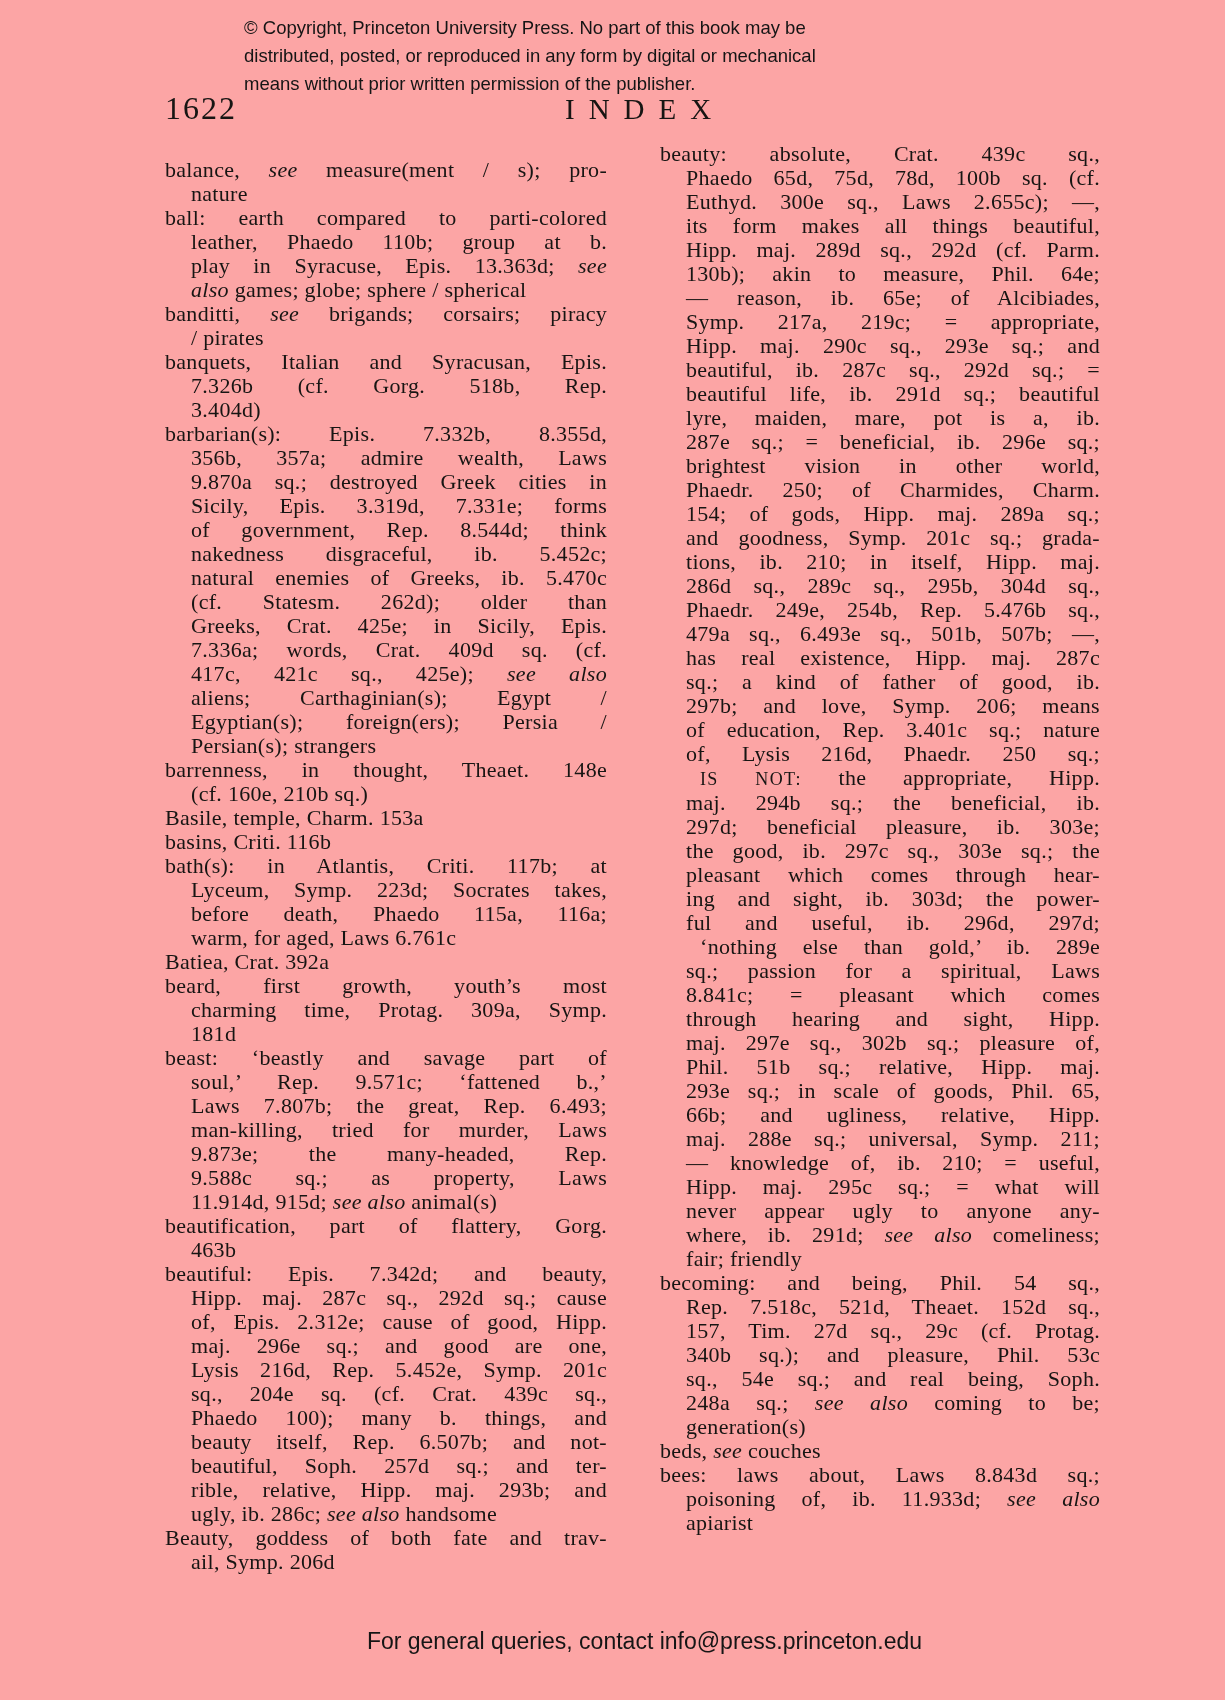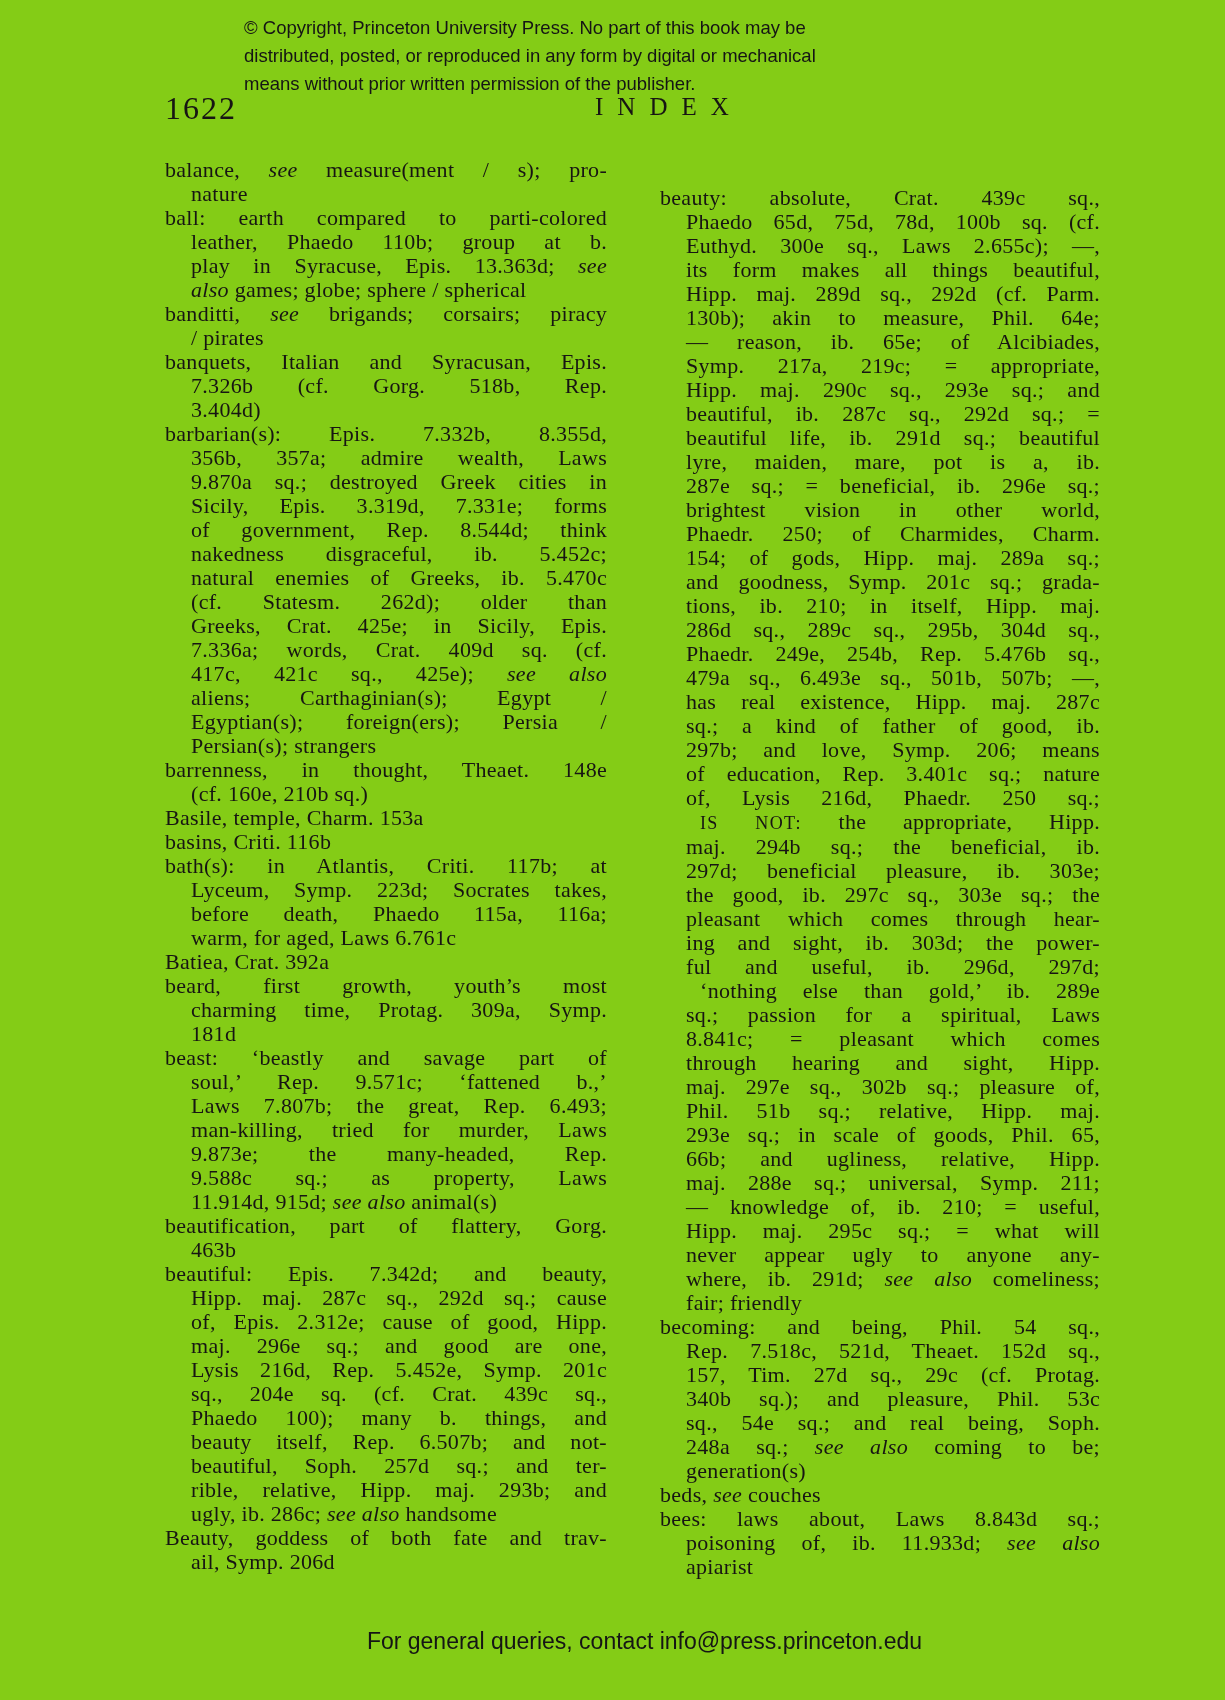--- a/index.html
+++ b/index.html
@@ -1,20 +1,20 @@
 <!DOCTYPE html>
 <html><head>
 <meta charset="utf-8">
 <style>
   html, body { margin: 0; padding: 0; background: #ffffff; }
   .page {
     position: relative;
     width: 1225px;
     height: 1700px;
-    background: #84cc16;
+    background: #fca5a5;
     color: #171513;
     overflow: hidden;
   }
   .copyright {
     position: absolute;
     left: 244px;
     top: 14px;
     font-family: "Liberation Sans", sans-serif;
     font-size: 18.5px;
     line-height: 28px;
@@ -30,42 +30,42 @@
   }
   .page-number {
     position: absolute;
     left: 0;
     top: 0;
     font-size: 32px;
     letter-spacing: 2px;
   }
   .page-title {
     position: absolute;
-    left: 430px;
+    left: 400px;
     top: 3px;
-    font-size: 25px;
+    font-size: 29px;
     letter-spacing: 14px;
     text-align: right;
   }
   .columns {
     position: absolute;
     left: 165px;
     top: 142px;
     width: 935px;
   }
   .col {
     position: absolute;
     top: 0;
     font-family: "Liberation Serif", serif;
     font-size: 22px;
     line-height: 24px;
     letter-spacing: 0.3px;
   }
   .col-left  { left: 0;   width: 442px; margin-top: 16px; }
-  .col-right { left: 495px; width: 440px; margin-top: 44px; }
+  .col-right { left: 495px; width: 440px; }
   .entry { margin: 0; }
   .ln {
     text-align: justify;
     text-align-last: justify;
     padding-left: 26px;
   }
   .ln.i0 { padding-left: 0; }
   .ln.i2 { padding-left: 40px; }
   .ln.last { text-align-last: left; }
   .ln i { font-style: italic; }

